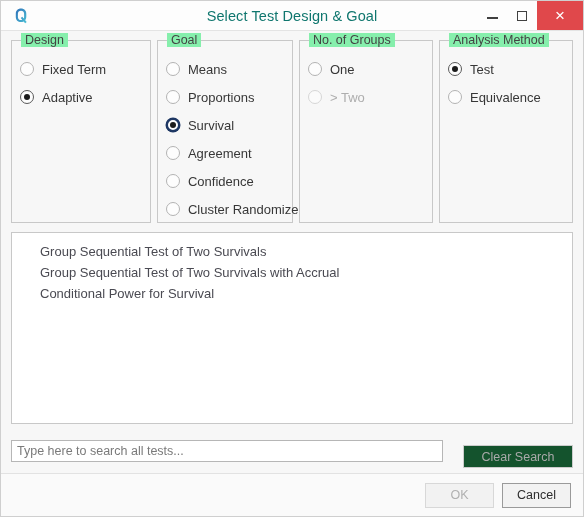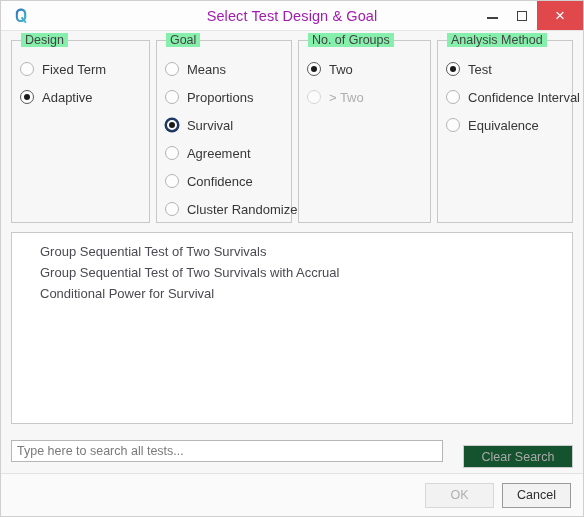--- a/index.html
+++ b/index.html
@@ -44,21 +44,21 @@
     align-items: center;
     justify-content: center;
     flex: 0 0 auto;
   }
   .title-text {
     position: absolute;
     left: 0;
     right: 0;
     text-align: center;
     font-size: 14.5px;
-    color: #a21caf;
+    color: #0f766e;
     letter-spacing: 0.1px;
     pointer-events: none;
   }
   .win-controls {
     margin-left: auto;
     display: flex;
     align-items: stretch;
     height: 29px;
     z-index: 2;
   }
@@ -342,38 +342,34 @@
         </div>
         <div class="radio-row">
           <span class="radio"></span>
           <span class="radio-label">Cluster Randomized</span>
         </div>
       </div>
 
       <div class="groupbox groups">
         <div class="gb-title">No. of Groups</div>
         <div class="radio-row">
-          <span class="radio checked"></span>
-          <span class="radio-label">Two</span>
+          <span class="radio"></span>
+          <span class="radio-label">One</span>
         </div>
         <div class="radio-row">
           <span class="radio disabled"></span>
           <span class="radio-label disabled">&gt; Two</span>
         </div>
       </div>
 
       <div class="groupbox analysis">
         <div class="gb-title">Analysis Method</div>
         <div class="radio-row">
           <span class="radio checked"></span>
           <span class="radio-label">Test</span>
-        </div>
-        <div class="radio-row">
-          <span class="radio"></span>
-          <span class="radio-label">Confidence Interval</span>
         </div>
         <div class="radio-row">
           <span class="radio"></span>
           <span class="radio-label">Equivalence</span>
         </div>
       </div>
 
     </div>
 
     <div class="listbox">

